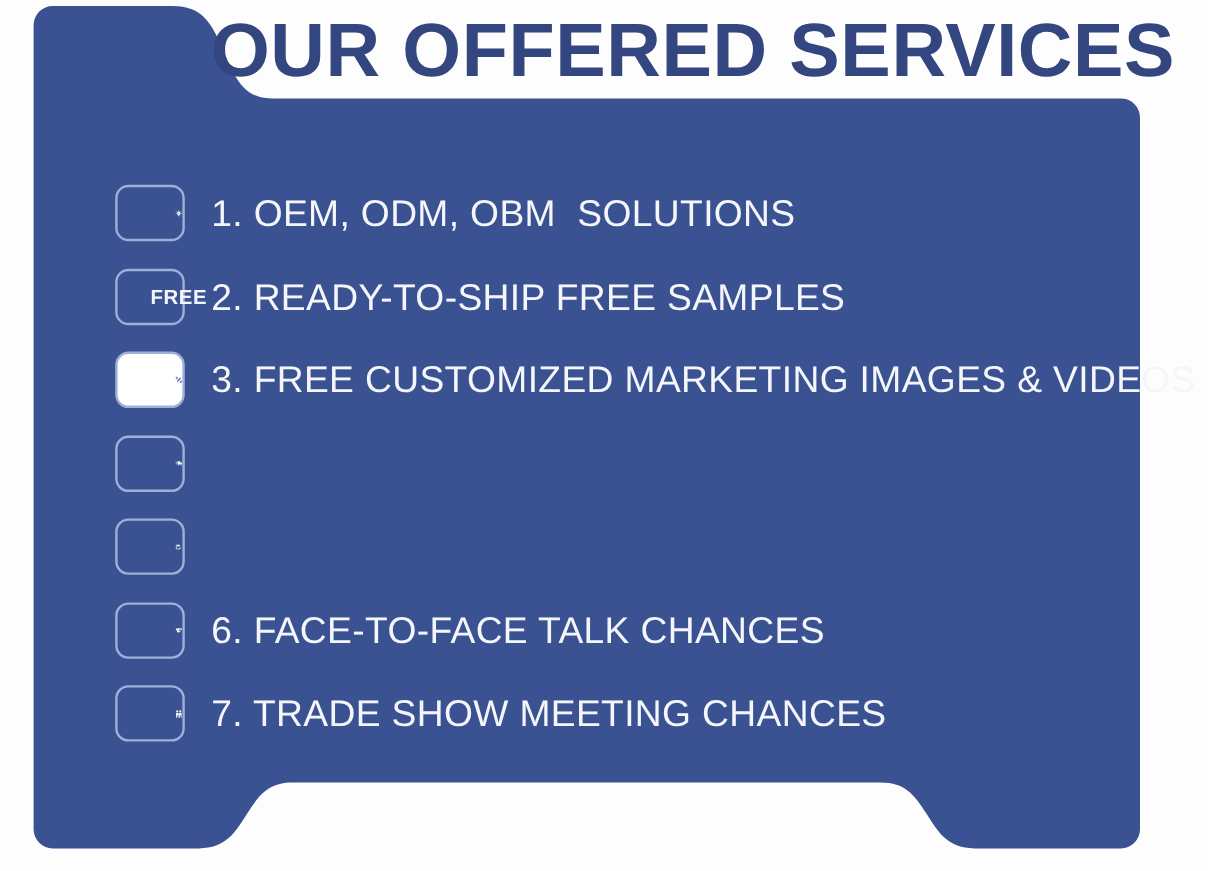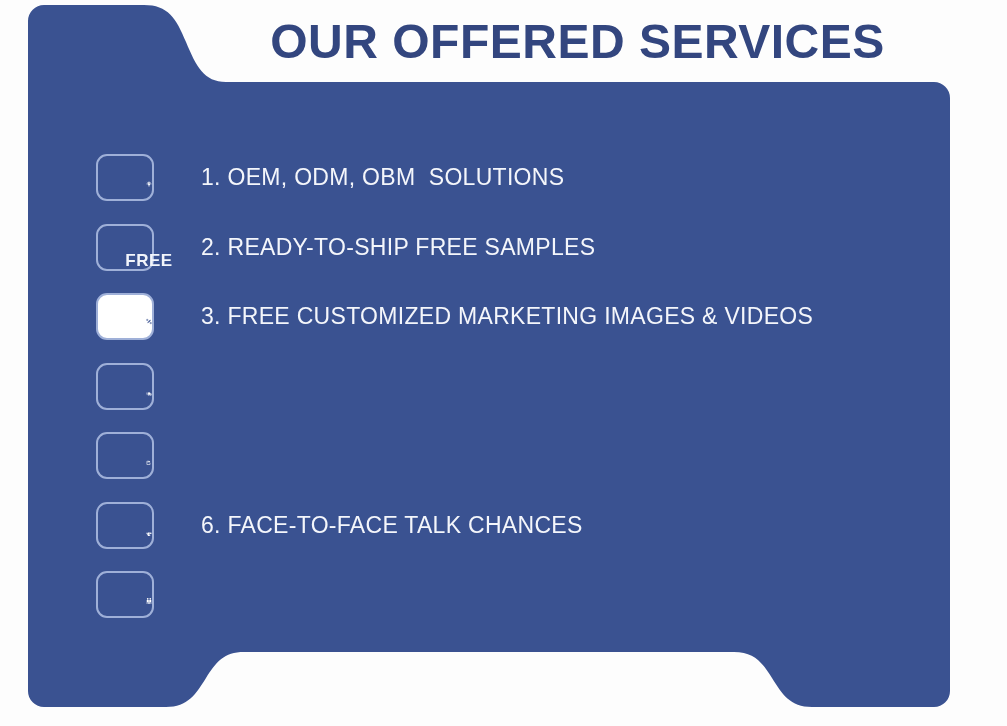--- a/index.html
+++ b/index.html
@@ -34,21 +34,21 @@
   
   #title {
     position: absolute;
     left: 205px;
     top: 8px;
     width: 745px;
     height: 68px;
     display: flex;
     align-items: center;
     justify-content: center;
-    font-size: 48px;
+    font-size: 63px;
     font-weight: bold;
     letter-spacing: 0.5px;
     color: #33467f;
     white-space: pre;
     line-height: 1;
     text-align: center;
   }
 
   
   #list {
@@ -63,21 +63,21 @@
     align-items: center;
     height: 69.5px;
   }
 
   .icon-box {
     width: 58px;
     height: 47px;
     flex: 0 0 58px;
     border-radius: 11px;
     display: flex;
-    align-items: flex-end;
+    align-items: center;
     justify-content: center;
     box-sizing: border-box;
     padding-left: 48px;
   }
   .icon-box.outline {
     border: 2px solid #9fb0d8;
     background: transparent;
   }
   .icon-box.solid {
     background: #ffffff;
@@ -87,23 +87,23 @@
 
   .free-text {
     color: #f2f5fb;
     font-size: 17px;
     font-weight: bold;
     letter-spacing: 0.5px;
     line-height: 1;
   }
 
   .row-label {
-    margin-left: 47px;
+    margin-left: 22px;
     color: #f4f6fb;
-    font-size: 23px;
+    font-size: 31px;
     font-weight: 500;
     letter-spacing: 0.3px;
     white-space: pre;
     line-height: 1;
   }
 </style>
 </head>
 <body>
 
 <div id="stage">
@@ -234,16 +234,17 @@
     <div class="row">
       <span class="icon-box outline">
         <svg width="26" height="30" viewBox="0 0 28 32">
           <circle cx="8.0" cy="5.6" r="4.0" fill="#ffffff"></circle>
           <circle cx="20.0" cy="5.6" r="4.0" fill="#ffffff"></circle>
           <path fill="#ffffff" d="M3.4 11.4h9.2v18.9H9.6v-8.3H6.4v8.3H3.4z"></path>
           <path fill="#ffffff" d="M15.4 11.4h9.2v18.9h-3.0v-8.3h-3.2v8.3h-3.0z"></path>
           <rect x="10.6" y="14.6" width="6.8" height="3.4" fill="#ffffff"></rect>
         </svg>
       </span>
+      <span class="row-label">7. TRADE SHOW MEETING CHANCES</span>
     </div>
 
   </div>
 </div>
 
 </body></html>

